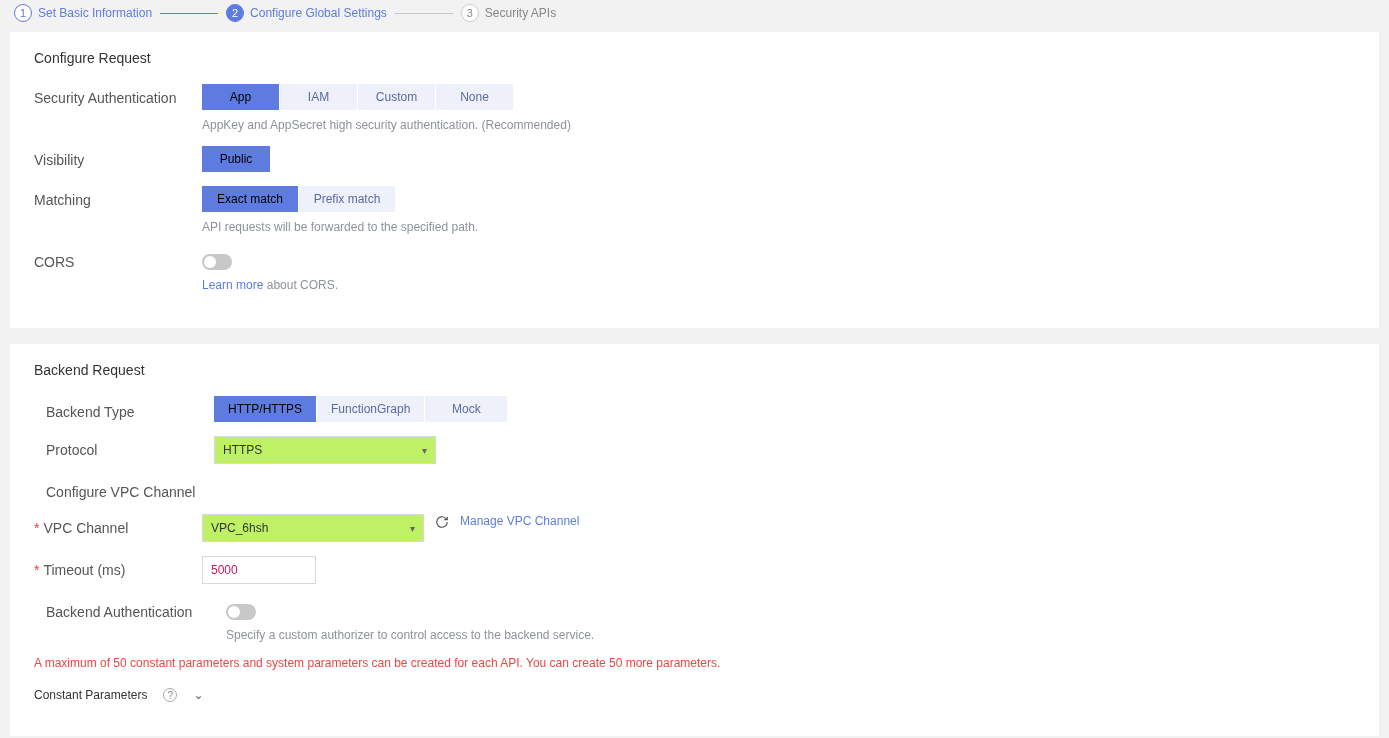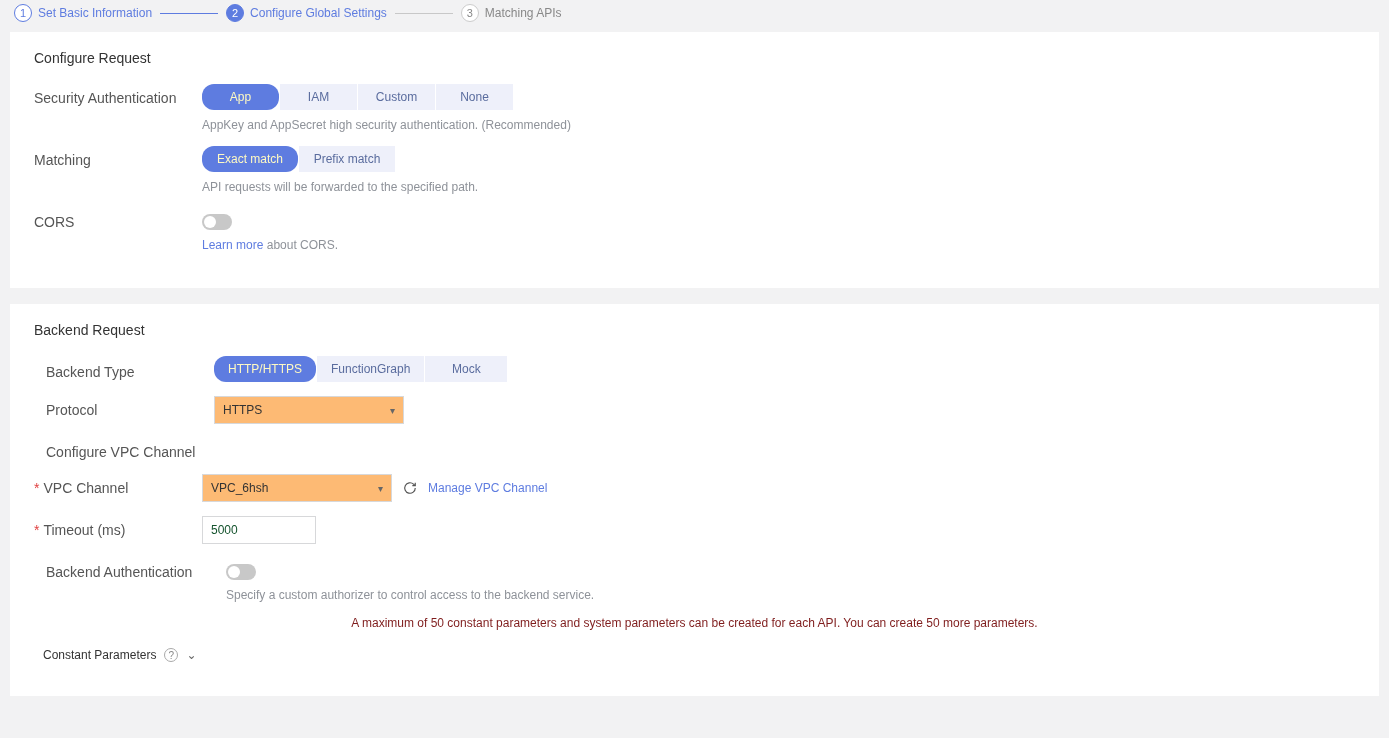--- a/index.html
+++ b/index.html
@@ -59,54 +59,53 @@
   .seg {
     display:flex;
   }
   .seg-btn {
     height:26px; min-width:77px; padding: 0 14px;
     display:flex; align-items:center; justify-content:center;
     background:#eef0fa; color:#5a6c9e; border:none; cursor:pointer;
     font-size:12px;
   }
   .seg-btn + .seg-btn { margin-left:1px; }
-  .seg-btn.active { background:#5e7ce0; color:#fef9c3;border-radius:12px; }
+  .seg-btn.active { background:#5e7ce0; color:#000000; }
   .seg-btn.single { min-width:68px; }
   .help {
     font-size:12px; color:#8e9299; margin-top:8px;
   }
   .link { color:#5e7ce0; text-decoration:none; cursor:pointer; }
   .toggle {
     width:30px; height:16px; border-radius:10px; background:#c8c8c8;
     position:relative; cursor:pointer; margin-top:6px;
   }
   .toggle::after{
     content:""; position:absolute; left:2px; top:2px; width:12px; height:12px;
     background:#fff; border-radius:50%;
   }
   .select {
-    width:190px; height:28px; border:1px solid #d7d8da; background:#fdba74;
+    width:222px; height:28px; border:1px solid #d7d8da; background:#bef264;
     display:flex; align-items:center; justify-content:space-between;
     padding:0 8px; cursor:pointer; color:#333;
   }
   .chevron { font-size:10px; color:#666; }
   .input {
     width:114px; height:28px; border:1px solid #d7d8da; padding:0 8px;
-    font-size:12px; color:#14532d;
-  }
-  .inline-ctrls { display:flex; align-items:center; gap:10px; }
+    font-size:12px; color:#be185d;
+  }
+  .inline-ctrls { display:flex; gap:10px; }
   .refresh-icon {
     width:16px; height:16px; display:inline-flex; align-items:center; justify-content:center;
     cursor:pointer; color:#666;
   }
-  .note { color:#7f1d1d; font-size:12px; margin: 10px 0 18px 0; text-align: center; }
+  .note { color:#ef4444; font-size:12px; margin: 10px 0 18px 0; }
   .collapsible {
-    display:flex; align-items:center; gap:8px; cursor:pointer; color:#333;
+    display:flex; align-items:center; gap:16px; cursor:pointer; color:#333;
     margin-bottom: 12px;
-    margin-left: 9px;
   }
   .q-icon {
     width:14px; height:14px; border:1px solid #aaa; border-radius:50%;
     display:inline-flex; align-items:center; justify-content:center;
     font-size:10px; color:#888;
   }
   .chev-down { font-size:12px; color:#666; }
   .gap-bar { height:8px; background:#f2f2f3; margin:0 10px; }
 </style>
 </head>
@@ -118,40 +117,48 @@
     <span>Set Basic Information</span>
   </div>
   <div class="step-line active"></div>
   <div class="step active">
     <div class="step-circle">2</div>
     <span>Configure Global Settings</span>
   </div>
   <div class="step-line"></div>
   <div class="step">
     <div class="step-circle">3</div>
-    <span>Matching APIs</span>
+    <span>Security APIs</span>
   </div>
 </div>
 
 <div class="panel">
   <h2>Configure Request</h2>
 
   <div class="row">
     <div class="label-col">Security Authentication</div>
     <div class="ctrl-col">
       <div class="seg">
         <button class="seg-btn active">App</button>
         <button class="seg-btn">IAM</button>
         <button class="seg-btn">Custom</button>
         <button class="seg-btn">None</button>
       </div>
       <div class="help">AppKey and AppSecret high security authentication. (Recommended)</div>
     </div>
   </div>
 
+  <div class="row">
+    <div class="label-col">Visibility</div>
+    <div class="ctrl-col">
+      <div class="seg">
+        <button class="seg-btn active single">Public</button>
+      </div>
+    </div>
+  </div>
 
   <div class="row">
     <div class="label-col">Matching</div>
     <div class="ctrl-col">
       <div class="seg">
         <button class="seg-btn active" style="min-width:96px">Exact match</button>
         <button class="seg-btn" style="min-width:96px">Prefix match</button>
       </div>
       <div class="help">API requests will be forwarded to the specified path.</div>
     </div>

